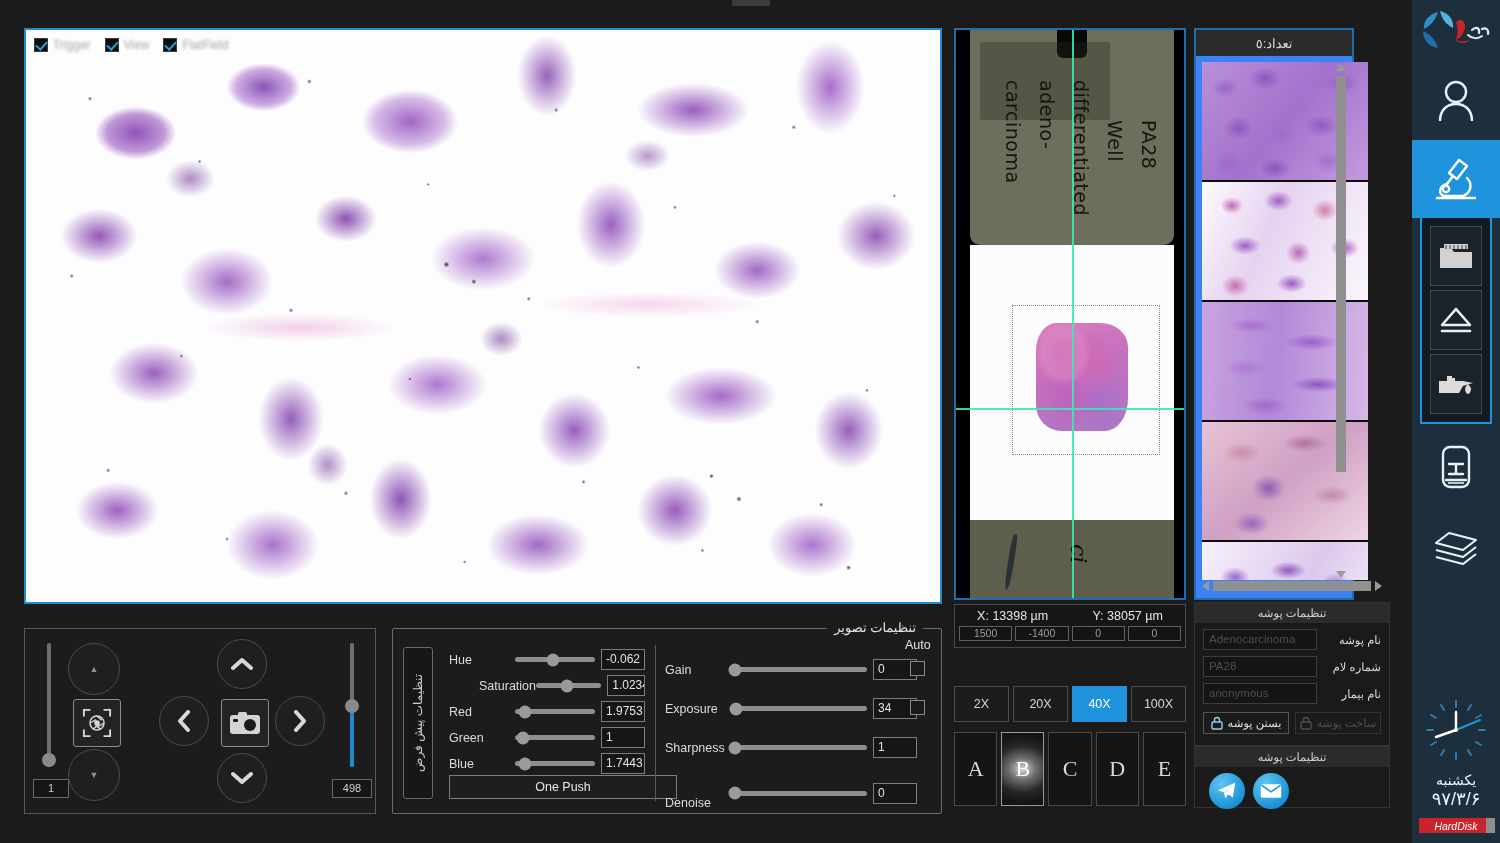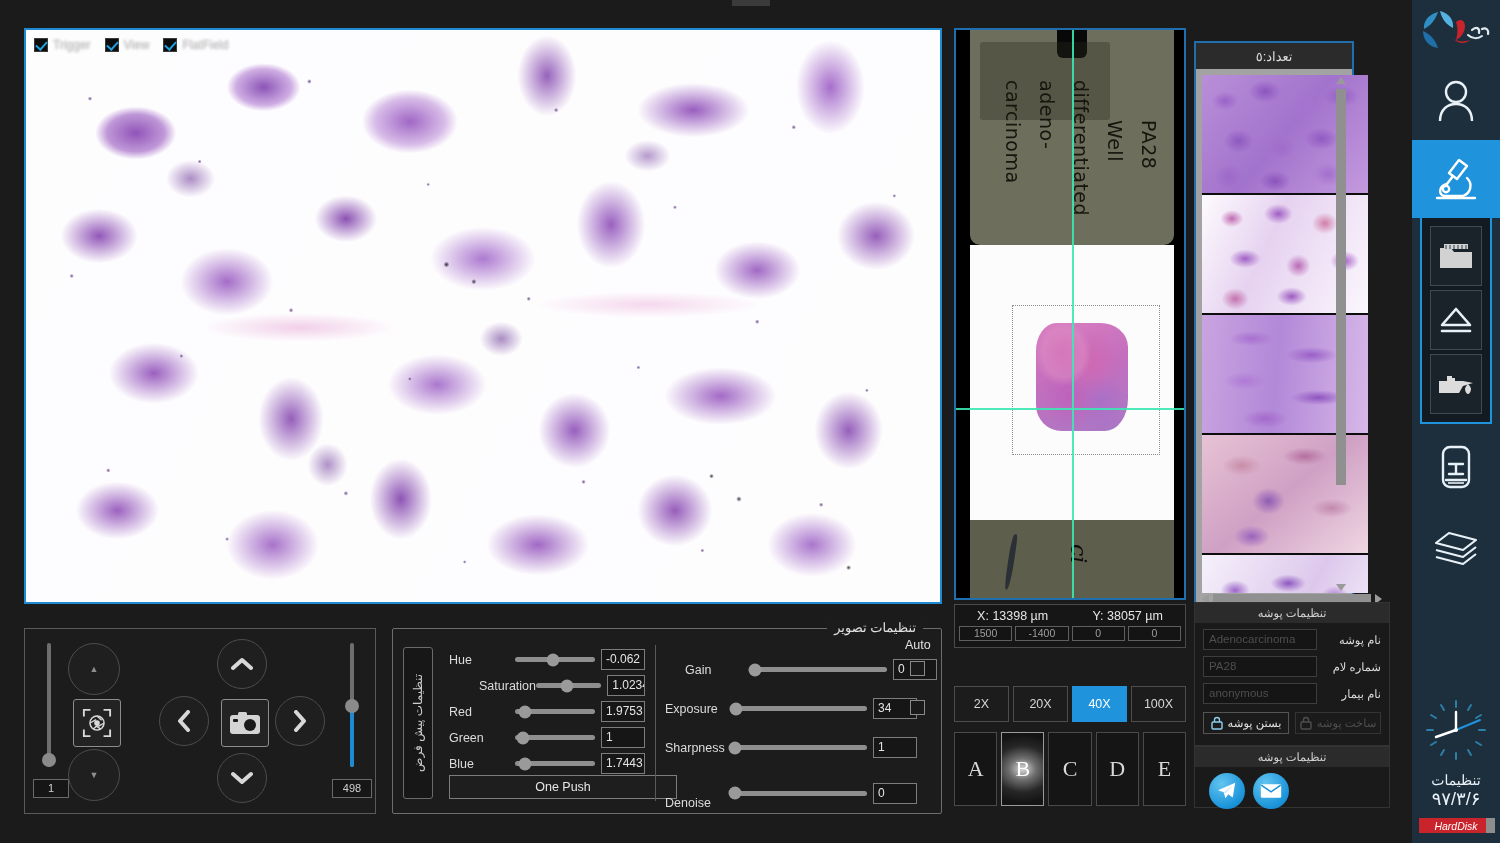--- a/index.html
+++ b/index.html
@@ -281,21 +281,21 @@
   .letter-btn.selected {
     border-color: #9a9a9a;
     background: radial-gradient(ellipse 42px 34px at 50% 50%, #dadada 0%, #6e6e6e 32%, #272727 68%, #141414 100%);
     color: #ffffff;
   }
 
   
   #thumb-panel {
     position: absolute; left: 1194px; top: 28px;
     width: 160px; height: 572px;
-    border: 2px solid #1f6fae; background: #a3a3a3; margin-top: 13px;
+    border: 2px solid #1f6fae; background: #3b82f6;
   }
   #thumb-head {
     height: 26px; background: #2b2b2b; color: #dcdcdc;
     font-size: 13px; display: flex; align-items: center; justify-content: center;
     direction: rtl;
   }
   #thumb-scroll {
     position: absolute; left: 6px; top: 32px; width: 166px; height: 518px;
     overflow: hidden; background: #0d0d0d;
   }
@@ -570,21 +570,21 @@
         </div>
       </div>
 
     <div id="one-push">
       <span>One Push</span>
     </div>
 
     <div id="vdiv"></div>
 
     <div id="camera-sliders">
-        <div class="srow" style="left: 272px; top: 30px; width: 270px; margin-left: 20px;">
+        <div class="srow" style="left: 272px; top: 30px; width: 270px;">
           <span class="lbl" style="width:66px;">Gain</span>
           <div class="strack" style="width:136px;">
             <div class="sknob" style="left: 3%;"></div>
           </div>
           <div class="sval" style="width:44px; margin-left:6px;">0</div>
         </div>
         <div class="srow" style="left: 272px; top: 69px; width: 270px;">
           <span class="lbl" style="width:66px;">Exposure</span>
           <div class="strack" style="width:136px;">
             <div class="sknob" style="left: 4%;"></div>
@@ -825,21 +825,21 @@
         <g stroke="#2b7fa8" stroke-width="2" stroke-linecap="round">
           <path d="M34 5 v6 M34 57 v6 M5 34 h6 M57 34 h6"></path>
           <path d="M19 9 l3 5 M46 54 l3 5 M9 49 l5-3 M54 22 l5-3"></path>
           <path d="M49 9 l-3 5 M22 54 l-3 5 M59 49 l-5-3 M14 22 l-5-3"></path>
         </g>
         <path d="M34 34 L34 16" stroke="#ffffff" stroke-width="2.4" stroke-linecap="round"></path>
         <path d="M34 34 L14 41" stroke="#ffffff" stroke-width="2.4" stroke-linecap="round"></path>
         <path d="M34 34 L58 24" stroke="#1f94dd" stroke-width="2" stroke-linecap="round"></path>
         <circle cx="34" cy="34" r="2" fill="#ffffff"></circle>
       </svg>
-      <div class="fa-day">تنظیمات</div>
+      <div class="fa-day">یکشنبه</div>
       <div class="fa-date">۹۷/۳/۶</div>
       <div id="hd-badge">
         <span>HardDisk</span>
       </div>
     </div>
   </div>
 
 <div class="auto-ck" style="left: 910px; top: 661px;"></div>
     <div class="auto-ck" style="left: 910px; top: 700px;"></div>
   </div>

